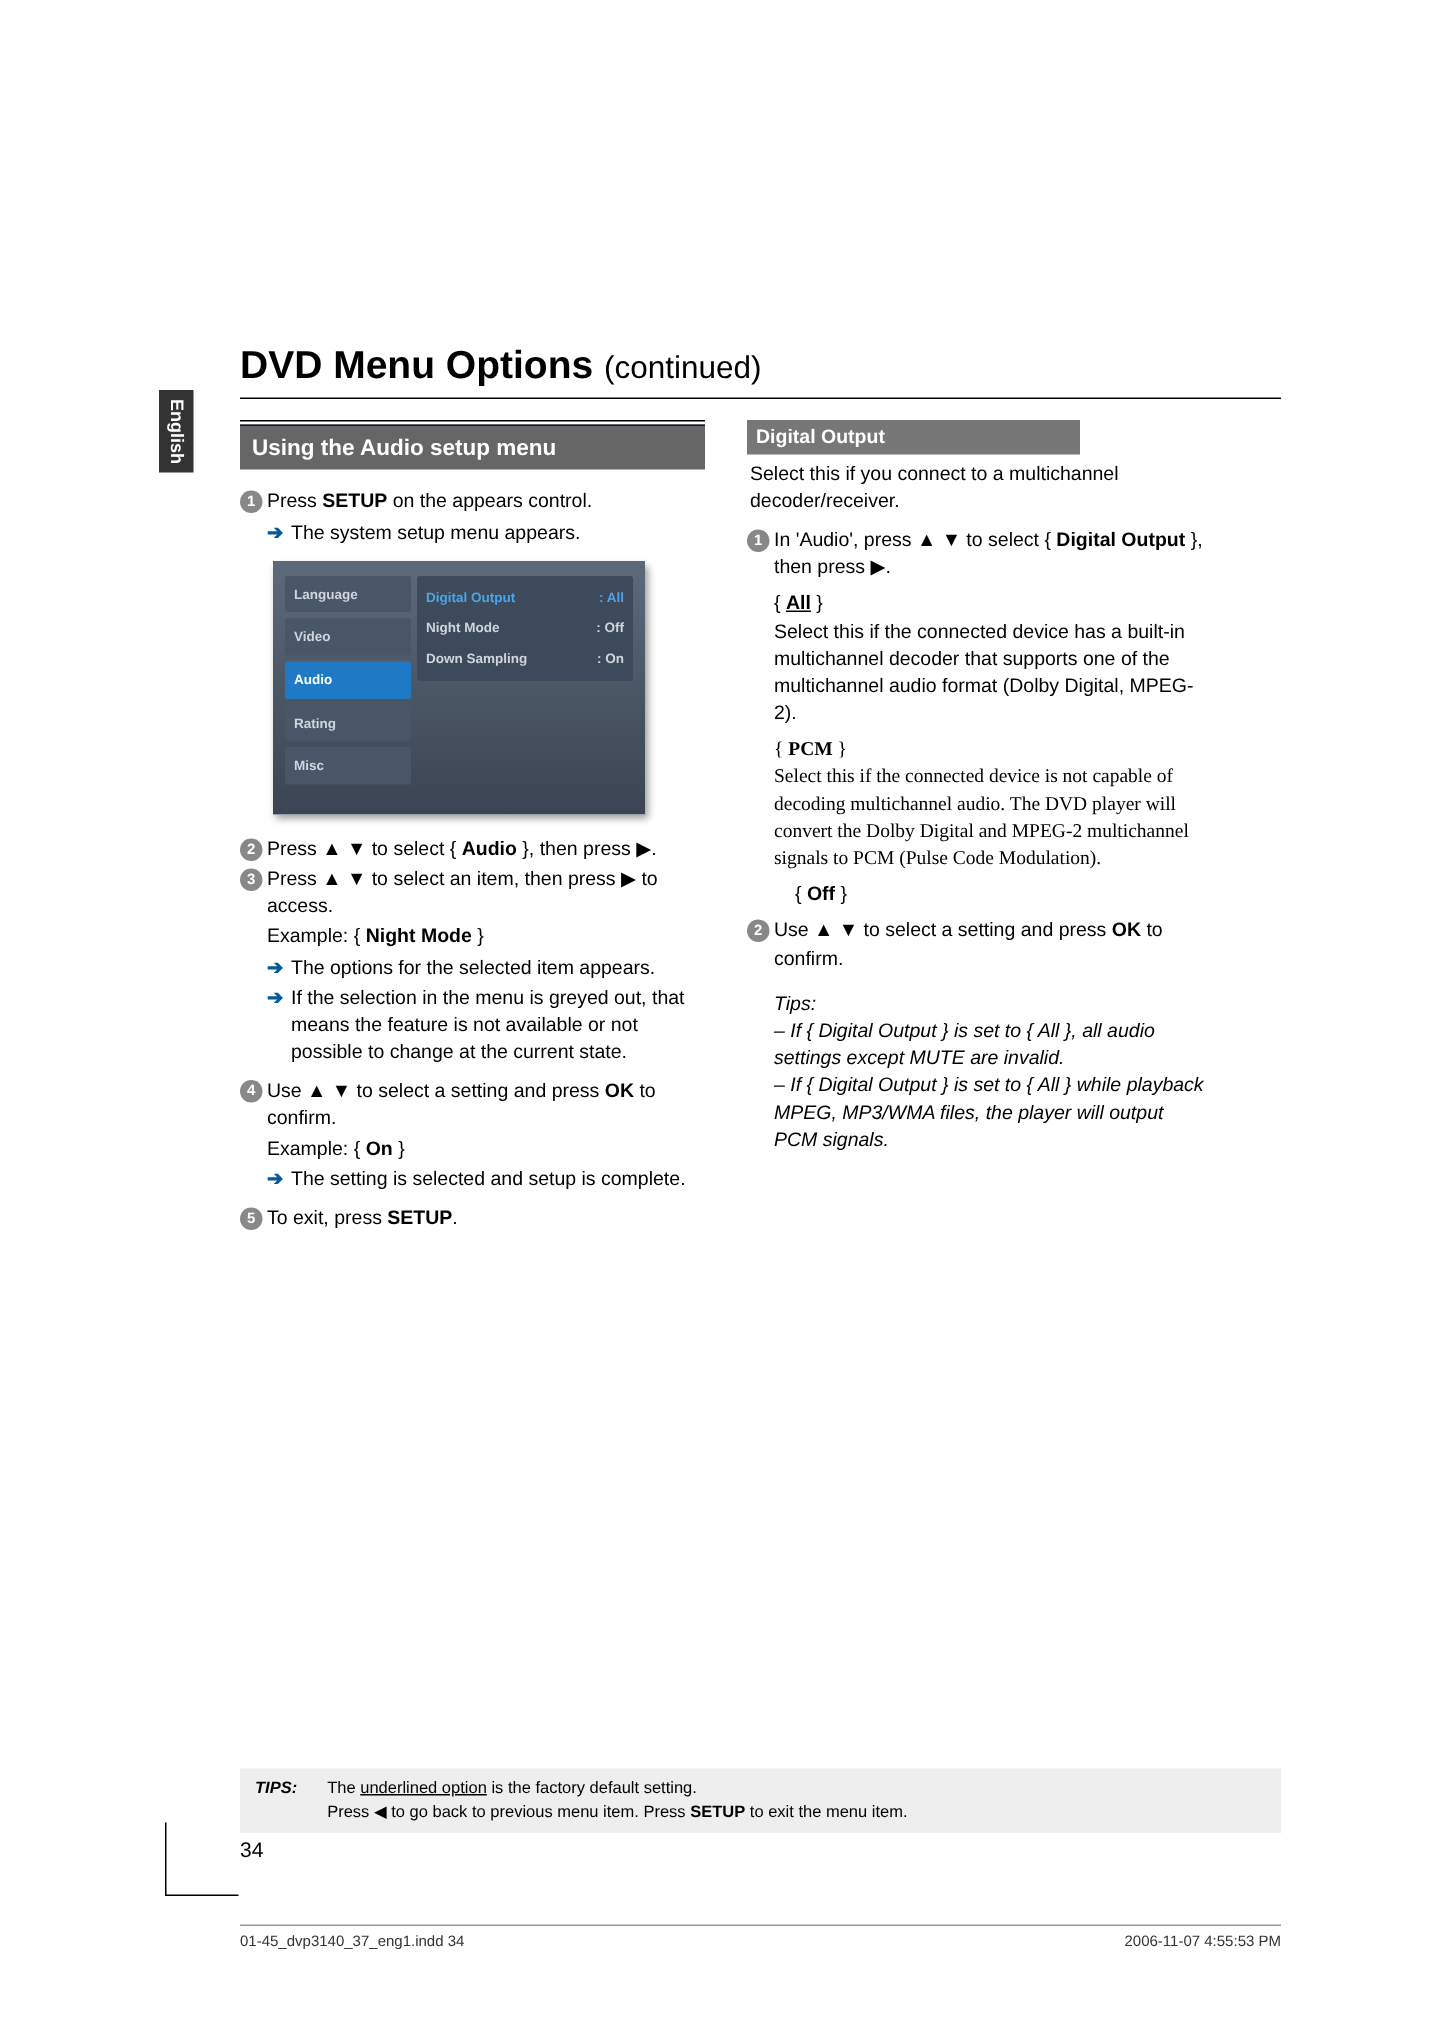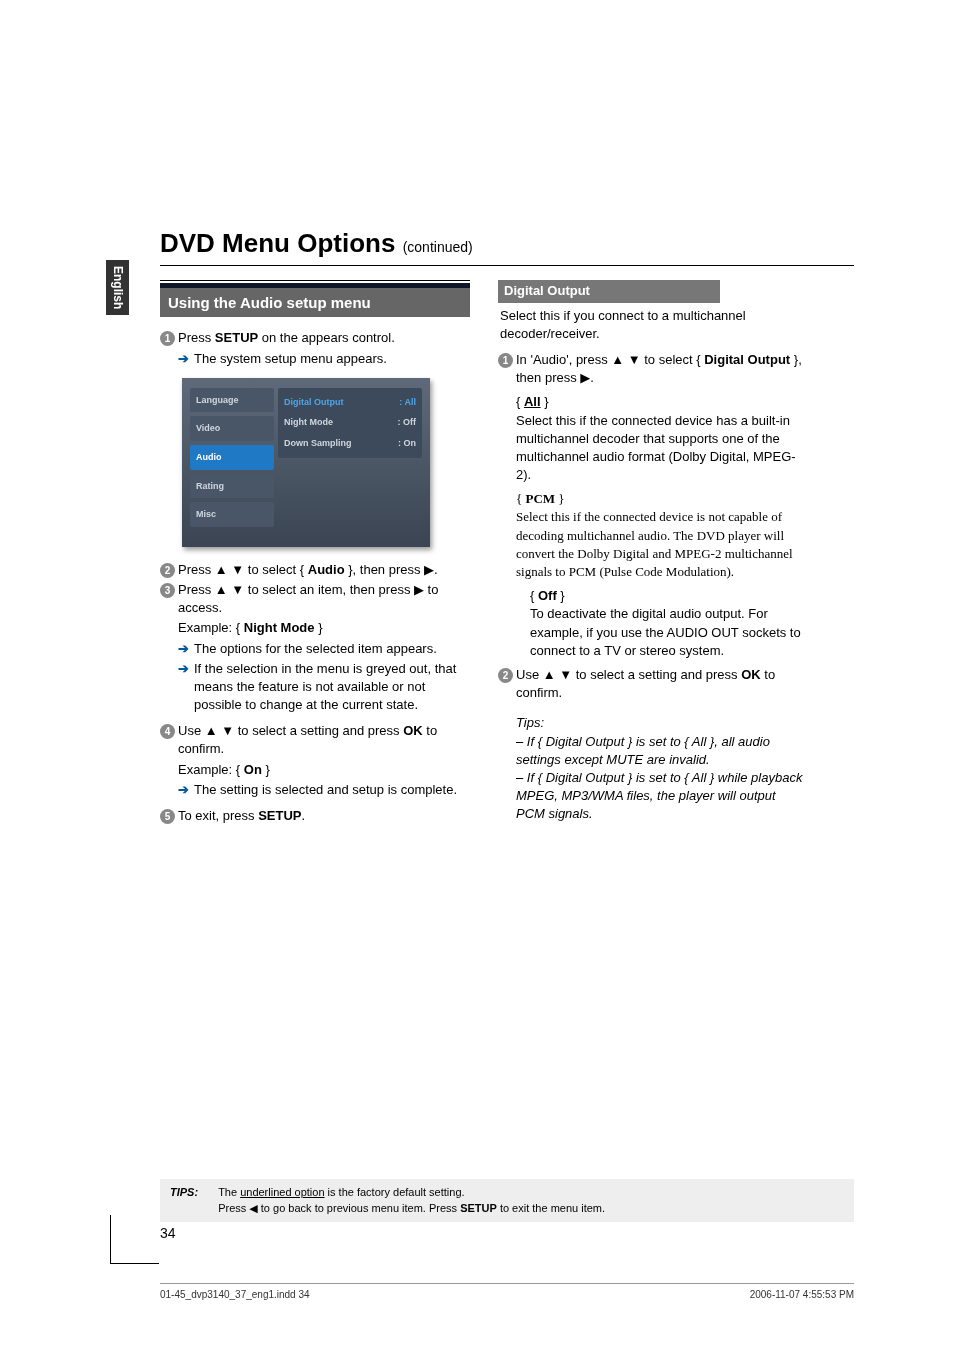--- a/index.html
+++ b/index.html
@@ -27,40 +27,40 @@
     padding: 6px 3px;
     font-size: 12px;
     font-weight: bold;
   }
   h1.title {
     font-size: 26px;
     font-weight: bold;
     margin: 0 0 4px 60px;
   }
   h1.title .cont {
-    font-size: 14px;
+    font-size: 21px;
     font-weight: normal;
   }
   .rule {
     border-top: 1px solid #000;
     margin: 0 0 14px 60px;
   }
   .columns {
     display: flex;
     margin-left: 60px;
     gap: 28px;
   }
   .col {
     width: 310px;
   }
   .section-header {
     background: #666;
     color: #fff;
     font-weight: bold;
-    border-top: 5px solid #0f172a;
+    border-top: 1px solid #0f172a;
     padding: 4px 8px;
     font-size: 15px;
     margin-bottom: 12px;
   }
   .section-header-line {
     border-top: 1px solid #000;
     margin-bottom: 2px;
   }
   .sub-header {
     background: #777;
@@ -312,21 +312,20 @@
       <div style="margin-left:18px; margin-top:6px;">
         <div>{ <b class="underline">All</b> }</div>
         <div>Select this if the connected device has a built-in multichannel decoder that supports one of the multichannel audio format (Dolby Digital, MPEG-2).</div>
       </div>
       <div style="margin-left:18px; margin-top:6px;font-family:Liberation Serif, serif;">
         <div>{ <b>PCM</b> }</div>
         <div>Select this if the connected device is not capable of decoding multichannel audio. The DVD player will convert the Dolby Digital and MPEG-2 multichannel signals to PCM (Pulse Code Modulation).</div>
       </div>
       <div style="margin-left:32px; margin-top:6px;">
         <div>{ <b>Off</b> }</div>
-        <div>To deactivate the digital audio output. For example, if you use the AUDIO OUT sockets to connect to a TV or stereo system.</div>
       </div>
 
       <div class="step" style="margin-top:6px;">
         <div class="num"><span class="num-circle">2</span></div>
         <div class="txt">
           <span>Use ▲ ▼ to select a setting and press </span><b>OK</b><span> to confirm.</span>
         </div>
       </div>
 
       <div class="italic" style="margin-left:18px; margin-top:12px;">

